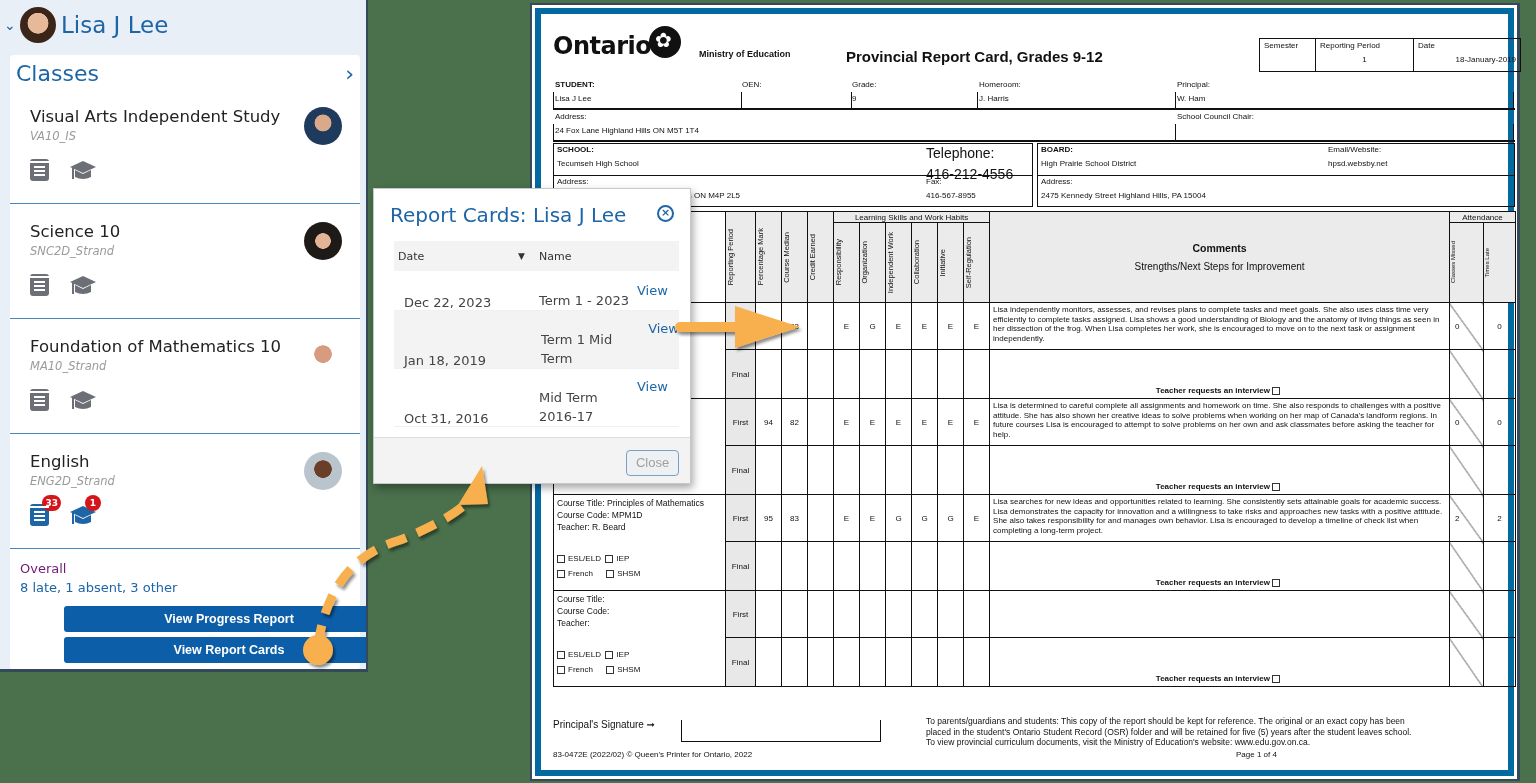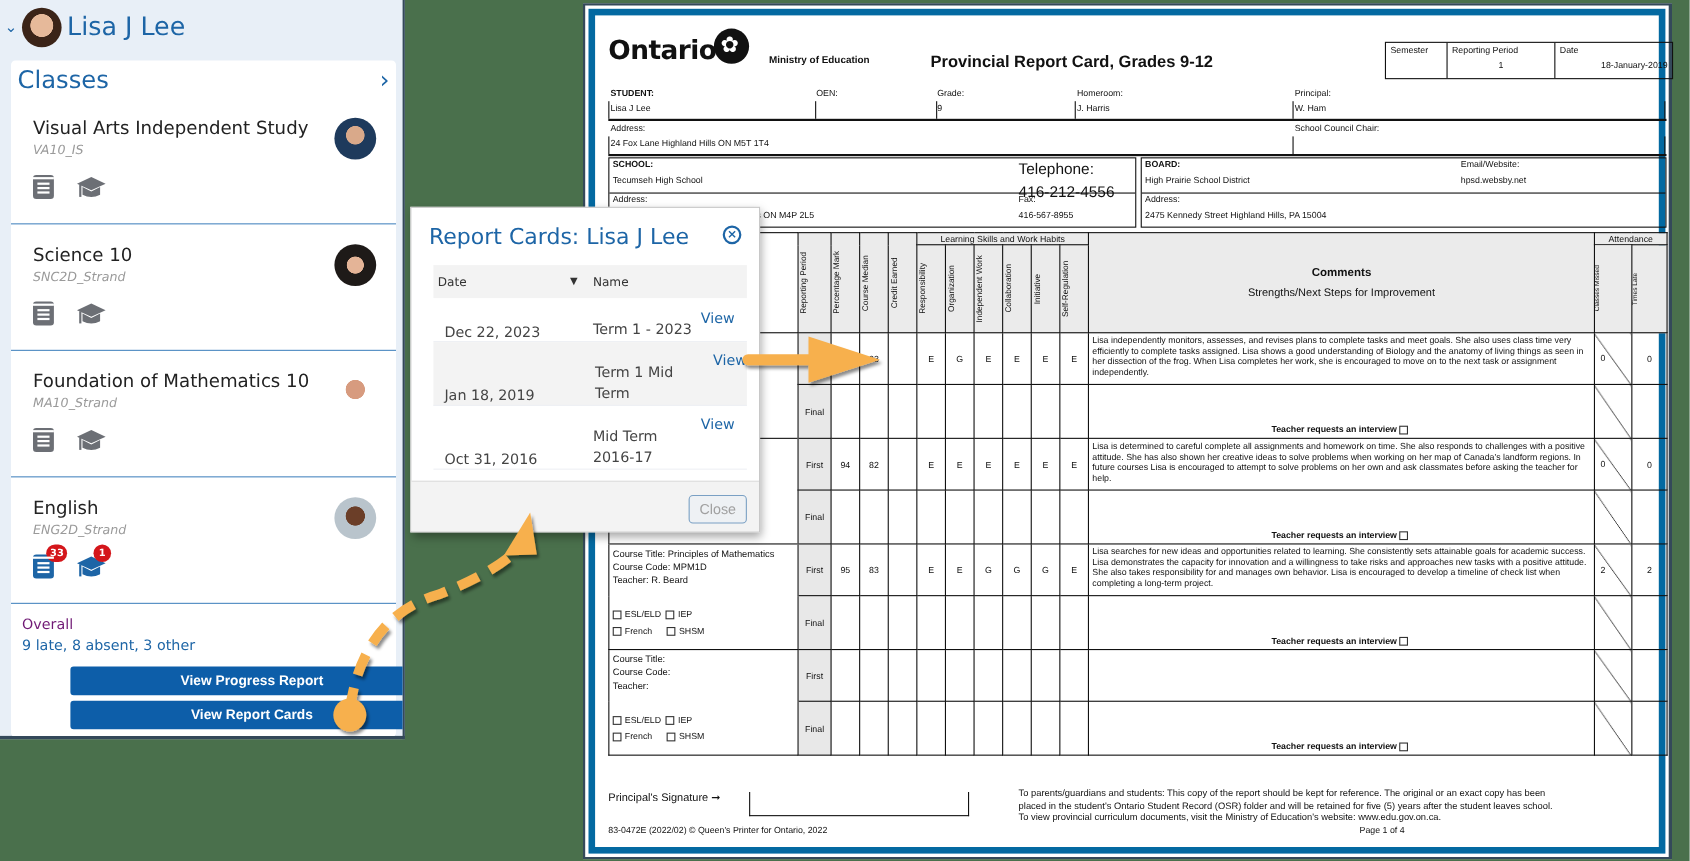--- a/index.html
+++ b/index.html
@@ -171,21 +171,21 @@
               <path d="M14 2 L27 8 L14 14 L1 8 Z" fill="#1d65a6"></path>
               <path d="M6 11 L6 18 Q14 22 22 18 L22 11 L14 15 Z" fill="#1d65a6"></path>
               <rect x="3" y="9" width="2" height="11" fill="#1d65a6"></rect>
             </svg><span class="badge" style="right:-4px">1</span></div>
       </div>
       <div class="teacher-avatar ta4"></div>
     </div>
 
     <div class="overall">
       <div class="overall-label">Overall</div>
-      <div class="overall-value">9 late, 8 absent, 3 other</div>
+      <div class="overall-value">8 late, 1 absent, 3 other</div>
     </div>
     <div class="btn-group">
       <button class="action-btn">View Progress Report</button>
       <button class="action-btn">View Report Cards</button>
     </div>
   </div>
 </div>
 
 <div class="doc">
   <div class="doc-inner">

